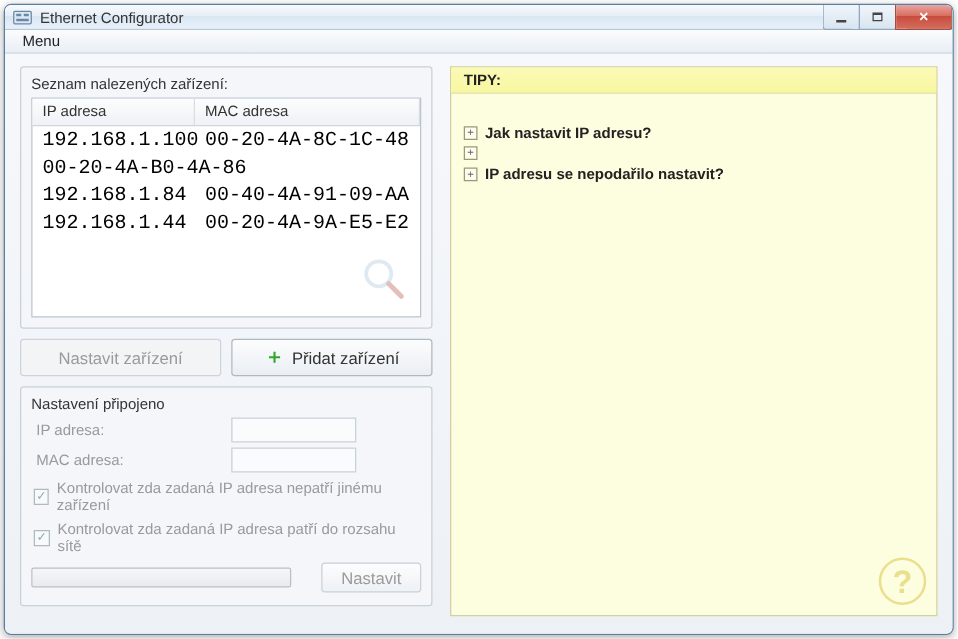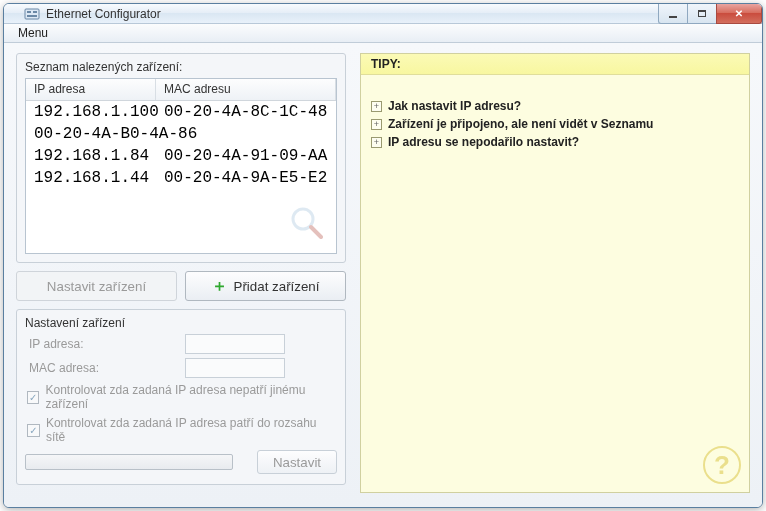--- a/index.html
+++ b/index.html
@@ -14,21 +14,21 @@
   display: flex; flex-direction: column;
   overflow: hidden;
   background: #fff;
 }
 
 .title-bar {
   height: 30px;
   background: linear-gradient(to bottom, #f8fbfe 0%, #e6eef7 45%, #d9e6f2 46%, #e8f1fa 100%);
   border-bottom: 1px solid #b8c8d8;
   display: flex; align-items: center;
-  padding: 0 20px;
+  padding: 0 6px;
   position: relative;
 }
 .title-icon {
   width: 16px; height: 16px; margin-right: 6px;
   display: inline-block;
 }
 .title-text { color: #333; font-size: 12px; }
 .title-controls { position: absolute; right: 0; top: 0; display: flex; }
 .title-btn {
   width: 30px; height: 20px;
@@ -216,33 +216,33 @@
 
   <div class="content">
 
     <div class="left-pane">
 
       <div class="group" style="padding-bottom:8px;">
         <div class="group-title">Seznam nalezených zařízení:</div>
         <div class="device-list">
           <div class="list-header">
             <div class="col col-ip">IP adresa</div>
-            <div class="col col-mac">MAC adresu</div>
+            <div class="col col-mac">MAC adresa</div>
           </div>
           <div class="list-body">
             <div class="list-row">
               <div class="cell col-ip">192.168.1.100</div>
               <div class="cell col-mac">00-20-4A-8C-1C-48</div>
             </div>
             <div class="list-row">
               <div class="cell col-mac">00-20-4A-B0-4A-86</div>
             </div>
             <div class="list-row">
               <div class="cell col-ip">192.168.1.84</div>
-              <div class="cell col-mac">00-20-4A-91-09-AA</div>
+              <div class="cell col-mac">00-40-4A-91-09-AA</div>
             </div>
             <div class="list-row">
               <div class="cell col-ip">192.168.1.44</div>
               <div class="cell col-mac">00-20-4A-9A-E5-E2</div>
             </div>
           </div>
           <span class="magnify">
             <svg width="38" height="38" viewBox="0 0 38 38">
               <circle cx="15" cy="15" r="10" fill="none" stroke="#b8d0e4" stroke-width="3"></circle>
               <line x1="23" y1="23" x2="33" y2="33" stroke="#c4756c" stroke-width="4" stroke-linecap="round"></line>
@@ -255,21 +255,21 @@
         <button class="btn" disabled="">
           <span>Nastavit zařízení</span>
         </button>
         <button class="btn">
           <span class="plus-icon">＋</span>
           <span>Přidat zařízení</span>
         </button>
       </div>
 
       <div class="group settings">
-        <div class="group-title">Nastavení zařízení</div>
+        <div class="group-title">Nastavení připojeno</div>
         <div class="form-row">
           <span class="lbl">IP adresa:</span>
           <input type="text" disabled="" style="">
         </div>
         <div class="form-row">
           <span class="lbl">MAC adresa:</span>
           <input type="text" disabled="" style="">
         </div>
         <div class="chk-row">
           <span class="chk">✓</span>
@@ -291,21 +291,20 @@
 
     <div class="right-pane">
       <div class="tips">
         <div class="tips-title">TIPY:</div>
         <div class="tip-row">
           <span class="expander">+</span>
           <span>Jak nastavit IP adresu?</span>
         </div>
         <div class="tip-row">
           <span class="expander">+</span>
-          <span>Zařízení je připojeno, ale není vidět v Seznamu</span>
         </div>
         <div class="tip-row">
           <span class="expander">+</span>
           <span>IP adresu se nepodařilo nastavit?</span>
         </div>
         <div class="help-icon">?</div>
       </div>
     </div>
 
   </div>

